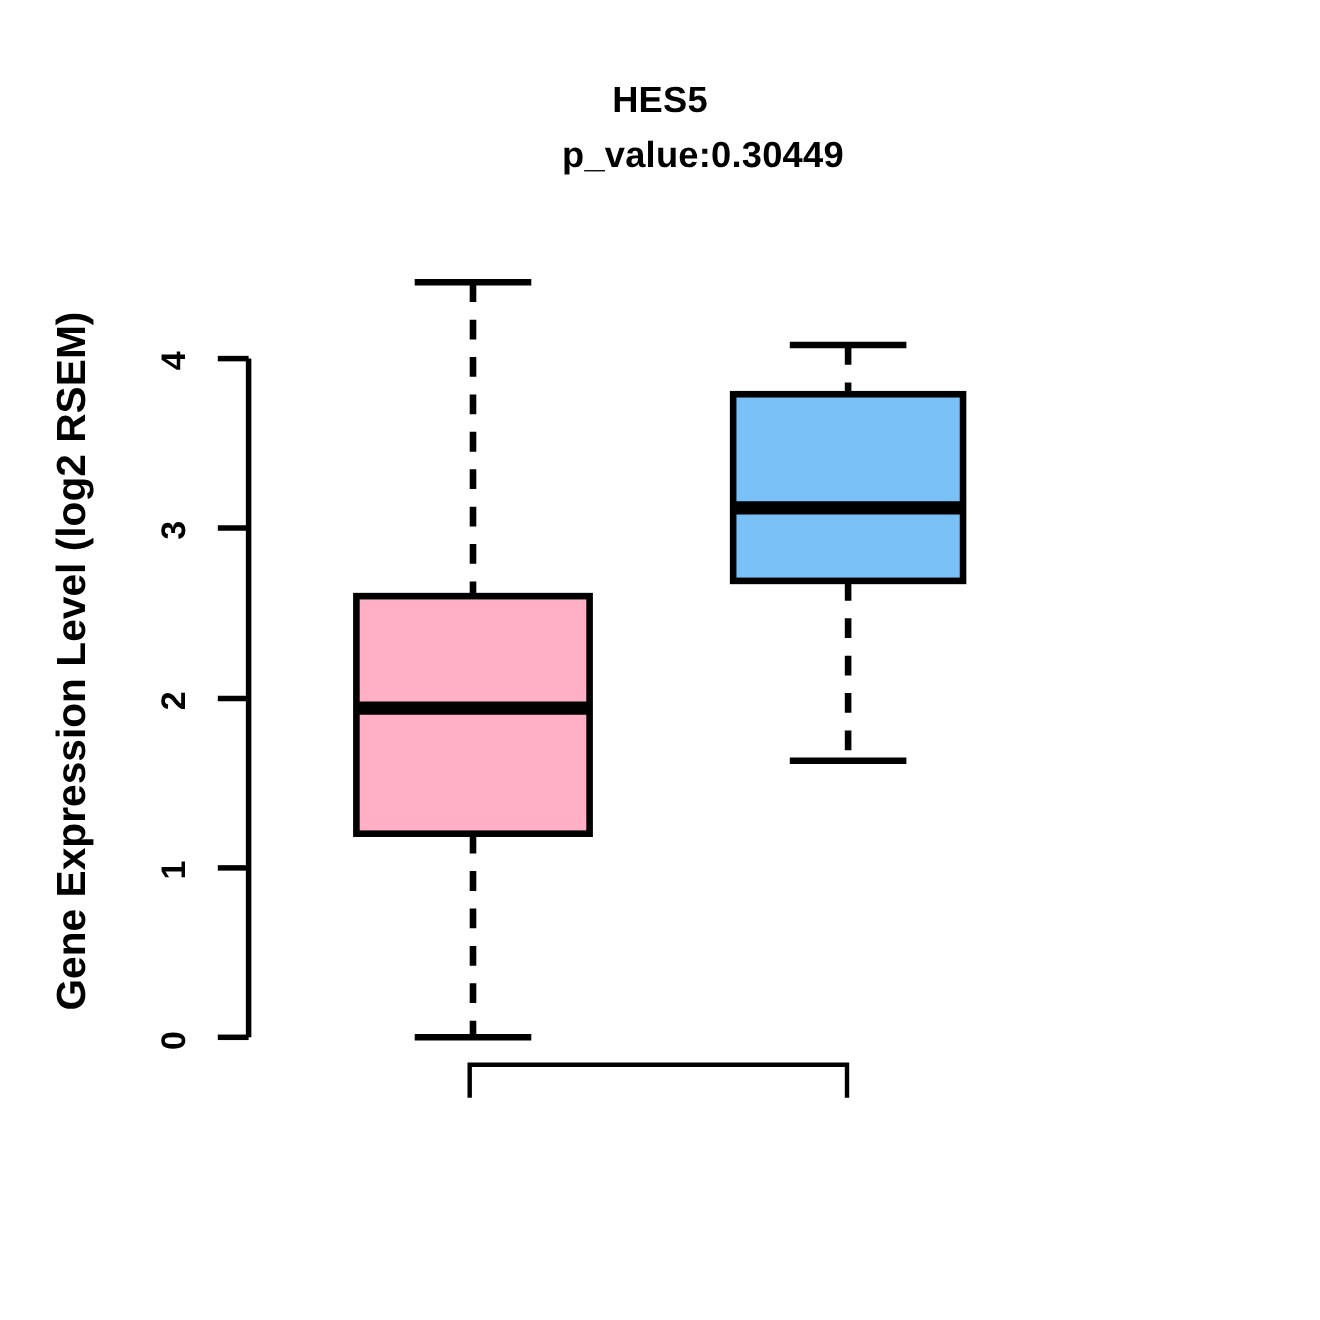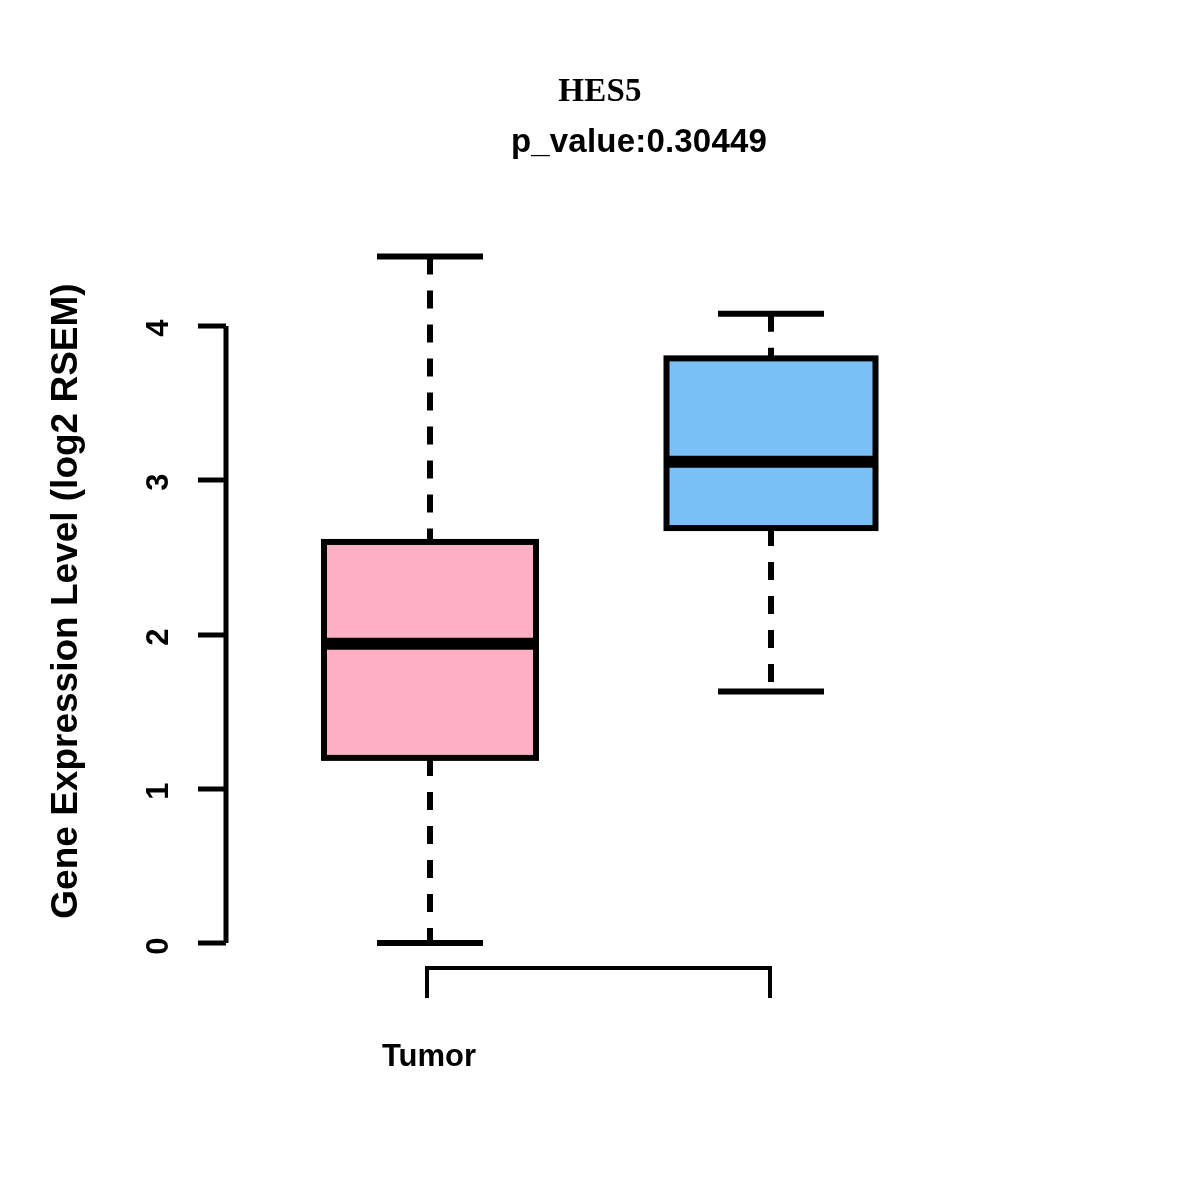--- a/index.html
+++ b/index.html
@@ -34,21 +34,20 @@
     white-space: nowrap;
     font-family: "Liberation Sans", sans-serif;
   }
   #chart-title {
     left: 0;
     top: 72px;
     width: 1200px;
     text-align: center;
     font-size: 33px;
     letter-spacing: 0.2px;
-    font-family: Liberation Serif, serif;
   }
   #chart-subtitle {
     left: 0;
     top: 122px;
     width: 1200px;
     text-align: center;
     font-size: 33px;
     letter-spacing: 0.2px;
     margin-left: 39px;
   }
@@ -83,21 +82,20 @@
   <div class="txt" id="chart-subtitle">p_value:0.30449</div>
 
   <div class="txt" id="y-axis-title">Gene Expression Level (log2 RSEM)</div>
 
   <div class="txt y-tick-label" style="left:128px; top:310px;">4</div>
   <div class="txt y-tick-label" style="left:128px; top:464px;">3</div>
   <div class="txt y-tick-label" style="left:128px; top:619px;">2</div>
   <div class="txt y-tick-label" style="left:128px; top:773px;">1</div>
   <div class="txt y-tick-label" style="left:128px; top:928px;">0</div>
 
-  <div class="txt x-tick-label" style="left:279px; top:1038px;">Tumor</div>
 
   <svg class="chart-svg" viewBox="0 0 1200 1200">
     <g id="axes-layer">
 
       <line x1="226" y1="326" x2="226" y2="943" stroke="#000" stroke-width="5"></line>
       <line x1="198" y1="326" x2="226" y2="326" stroke="#000" stroke-width="5"></line>
       <line x1="198" y1="480" x2="226" y2="480" stroke="#000" stroke-width="5"></line>
       <line x1="198" y1="635" x2="226" y2="635" stroke="#000" stroke-width="5"></line>
       <line x1="198" y1="789" x2="226" y2="789" stroke="#000" stroke-width="5"></line>
       <line x1="198" y1="943" x2="226" y2="943" stroke="#000" stroke-width="5"></line>

